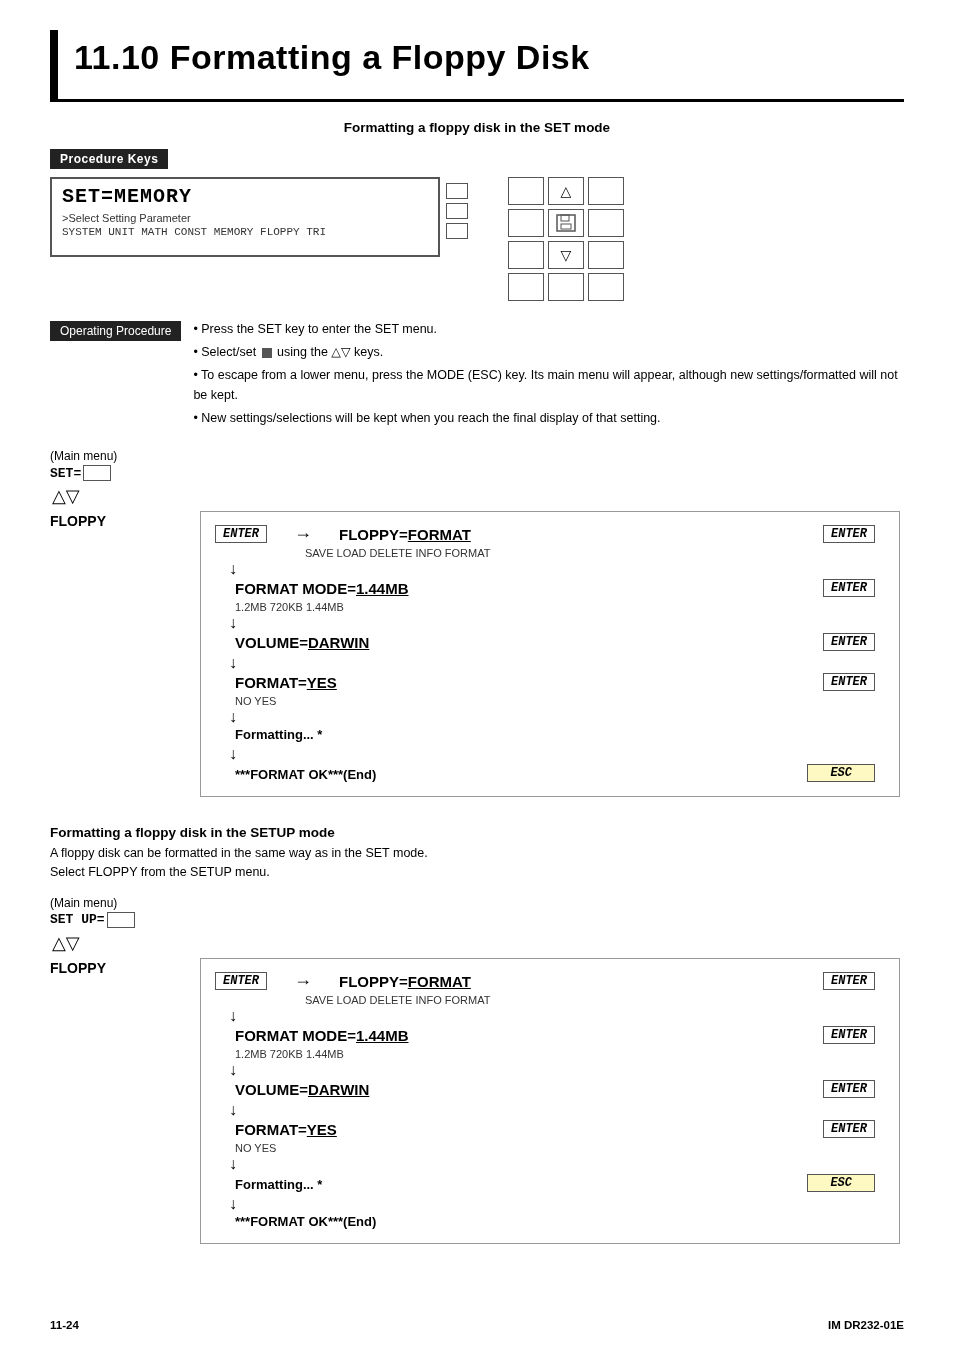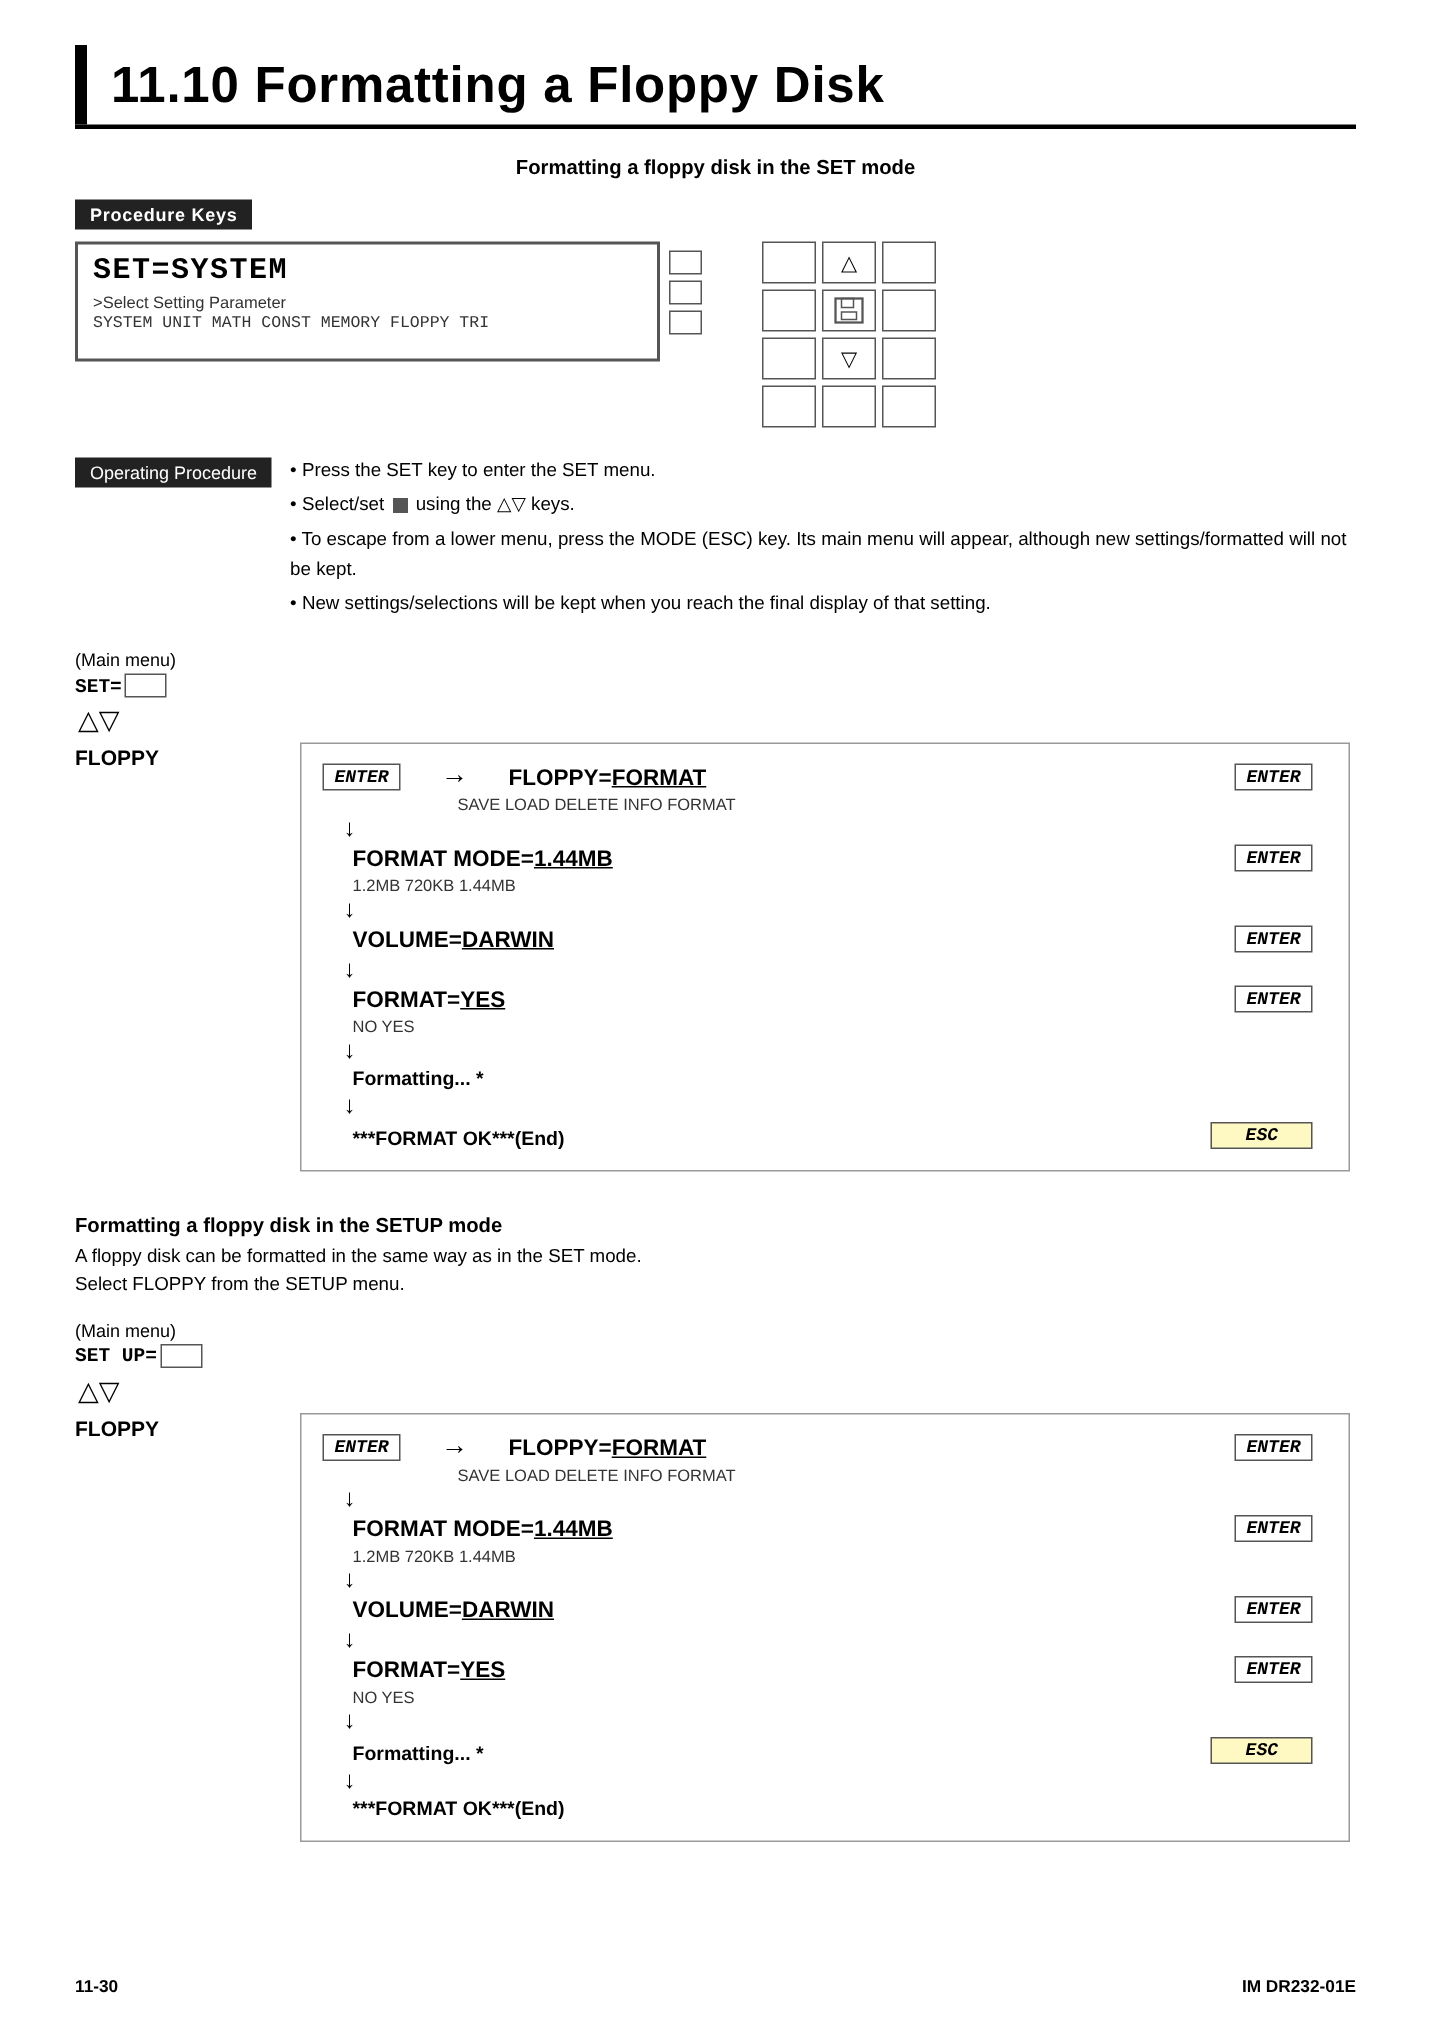--- a/index.html
+++ b/index.html
@@ -28,21 +28,21 @@
     }
     .title-accent {
       width: 8px;
       background: #000;
       margin-right: 16px;
       flex-shrink: 0;
     }
     .title-text {
       font-size: 34px;
       font-weight: bold;
-      padding: 8px 0 6px 0;
+      padding: 8px 0 22px 0;
       letter-spacing: 0.5px;
     }
     
     .section-subtitle {
       font-size: 13.5px;
       font-weight: bold;
       text-align: center;
       margin-bottom: 14px;
     }
     
@@ -297,21 +297,21 @@
     <div class="title-text">11.10  Formatting a Floppy Disk</div>
   </div>
 
   <div class="section-subtitle">Formatting a floppy disk in the SET mode</div>
 
   <div>
     <div class="badge">Procedure Keys</div>
     <div class="screen-area">
 
       <div class="screen-box">
-        <div class="screen-title">SET=SYSTEM</div>
+        <div class="screen-title">SET=MEMORY</div>
         <div class="screen-sub">&gt;Select Setting Parameter</div>
         <div class="screen-menu">SYSTEM   UNIT   MATH   CONST   MEMORY   FLOPPY   TRI</div>
       </div>
 
       <div class="screen-scroll">
         <div class="scroll-btn"></div>
         <div class="scroll-btn"></div>
         <div class="scroll-btn"></div>
       </div>
 
@@ -481,17 +481,17 @@
         <div class="flow-row">
           <span class="flow-content" style="margin-left:20px;">
             <span style="font-size:13px;font-weight:bold;">***FORMAT OK***(End)</span>
           </span>
         </div>
       </div>
     </div>
   </div>
 
   <div class="footer">
-    <span class="footer-page">11-30</span>
+    <span class="footer-page">11-24</span>
     <span class="footer-doc">IM DR232-01E</span>
   </div>
 
 </div>
 
 </body></html>

